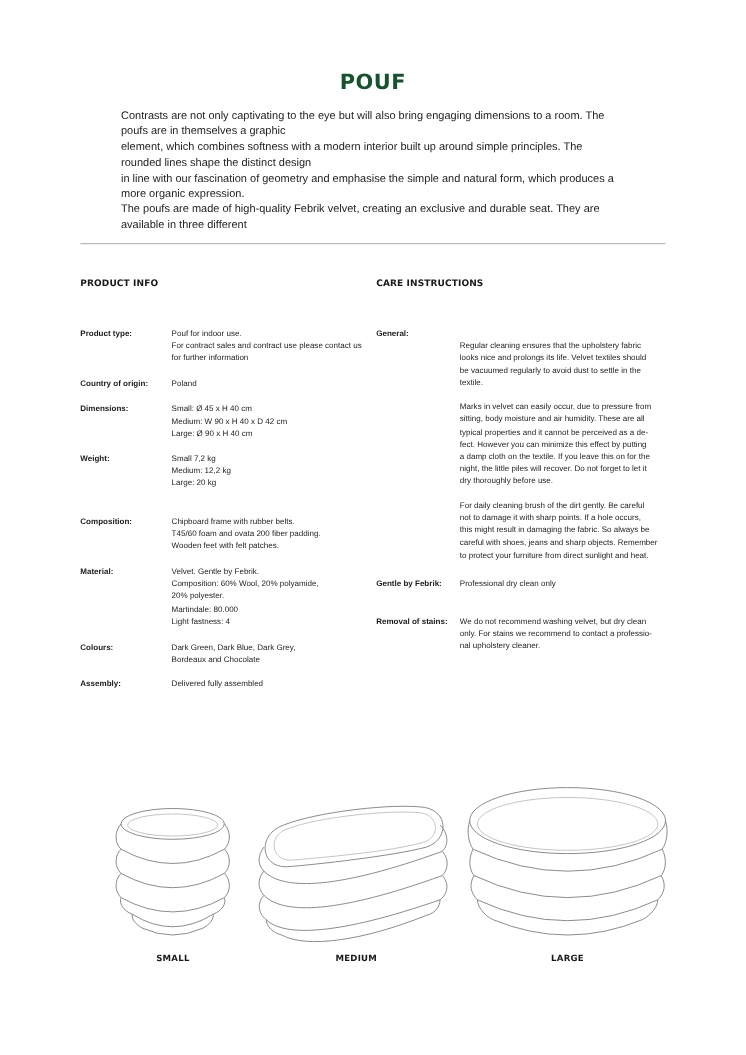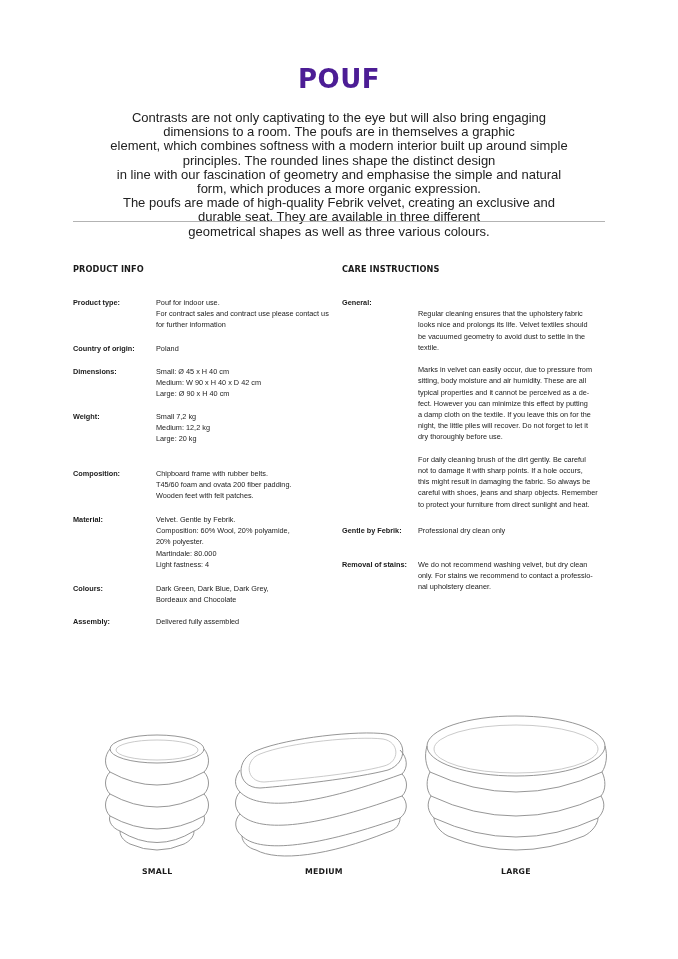--- a/index.html
+++ b/index.html
@@ -2,33 +2,33 @@
 <html><head>
 <meta charset="utf-8">
 <style>
   html, body { margin: 0; padding: 0; background: #ffffff; }
   body {
     width: 678px; height: 959px; position: relative; overflow: hidden;
     font-family: "Liberation Sans", "DejaVu Sans", sans-serif; color: #1a1a1a;
   }
   .title {
     position: absolute; top: 64px; left: 0; width: 678px; text-align: center;
-    font-family: "DejaVu Sans", sans-serif; font-weight: bold; font-size: 26px; letter-spacing: 0.5px;
-    color: #4c1d95;
+    font-family: "DejaVu Sans", sans-serif; font-weight: bold; font-size: 19px; letter-spacing: 0.5px;
+    color: #14532d;
   }
   .intro {
-    position: absolute; top: 111px; left: 110px; width: 458px; text-align: center;
-    font-size: 13px; line-height: 14.2px; color: #222;
+    position: absolute; top: 99px; left: 110px; width: 458px; text-align: left;
+    font-size: 10px; line-height: 14.2px; color: #222;
   }
   .divider {
     position: absolute; top: 221px; left: 73px; width: 532px; height: 0;
     border-top: 1.5px solid #b3b3b3;
   }
   .section-title {
-    position: absolute; top: 264px;
+    position: absolute; top: 252px;
     font-family: "DejaVu Sans", sans-serif; font-weight: bold; font-size: 8.2px; color: #1a1a1a;
     letter-spacing: 0.1px;
   }
   .st-left { left: 73px; }
   .st-right { left: 342px; text-align: center; }
   .row { position: absolute; font-size: 7.3px; line-height: 11.2px; color: #222; }
   .row .lbl { position: absolute; left: 0; top: 0; font-weight: bold; white-space: nowrap; color: #1a1a1a; }
   .row .val { position: absolute; top: 0; white-space: pre-line; }
   .left-row { left: 73px; }
   .left-row .val { left: 83px; width: 190px; }
@@ -45,21 +45,20 @@
 </head>
 <body>
 
 <div class="title">POUF</div>
 
 <div class="intro">
   <div>Contrasts are not only captivating to the eye but will also bring engaging dimensions to a room. The poufs are in themselves a graphic</div>
   <div>element, which combines softness with a modern interior built up around simple principles. The rounded lines shape the distinct design</div>
   <div>in line with our fascination of geometry and emphasise the simple and natural form, which produces a more organic expression.</div>
   <div>The poufs are made of high-quality Febrik velvet, creating an exclusive and durable seat. They are available in three different</div>
-  <div>geometrical shapes as well as three various colours.</div>
 </div>
 
 <div class="divider"></div>
 
 <div class="section-title st-left">PRODUCT INFO</div>
 
 <div class="row left-row" style="top:297px;">
   <span class="lbl">Product type:</span>
   <span class="val">Pouf for indoor use.
 For contract sales and contract use please contact us
@@ -105,21 +104,21 @@
   <span class="val">Delivered fully assembled</span>
 </div>
 
 <div class="section-title st-right">CARE INSTRUCTIONS</div>
 
 <div class="row right-row" style="top:297px;">
   <span class="lbl">General:</span>
   <span class="val">
     <span class="para">Regular cleaning ensures that the upholstery fabric
 looks nice and prolongs its life. Velvet textiles should
-be vacuumed geometry to avoid dust to settle in the
+be vacuumed regularly to avoid dust to settle in the
 textile.</span><span class="para">Marks in velvet can easily occur, due to pressure from
 sitting, body moisture and air humidity. These are all
 typical properties and it cannot be perceived as a de-
 fect. However you can minimize this effect by putting
 a damp cloth on the textile. If you leave this on for the
 night, the little piles will recover. Do not forget to let it
 dry thoroughly before use.</span><span class="para">For daily cleaning brush of the dirt gently. Be careful
 not to damage it with sharp points. If a hole occurs,
 this might result in damaging the fabric. So always be
 careful with shoes, jeans and sharp objects. Remember

